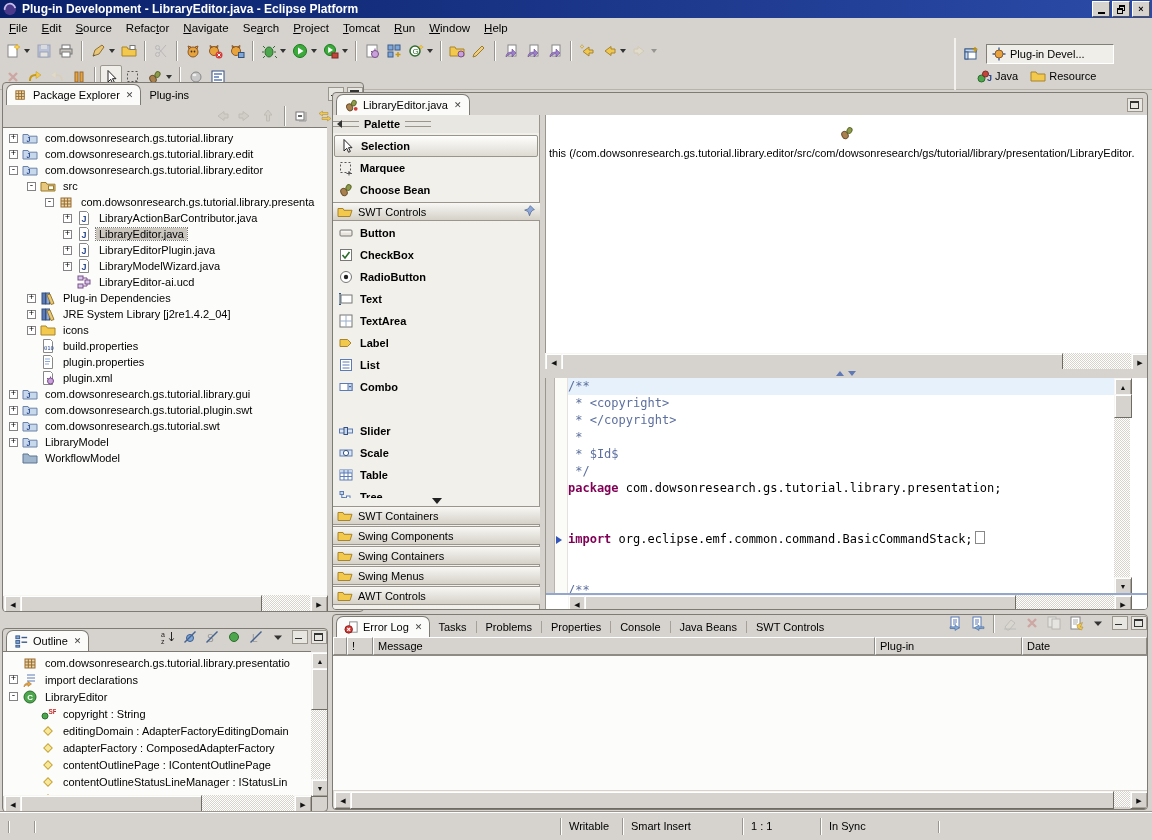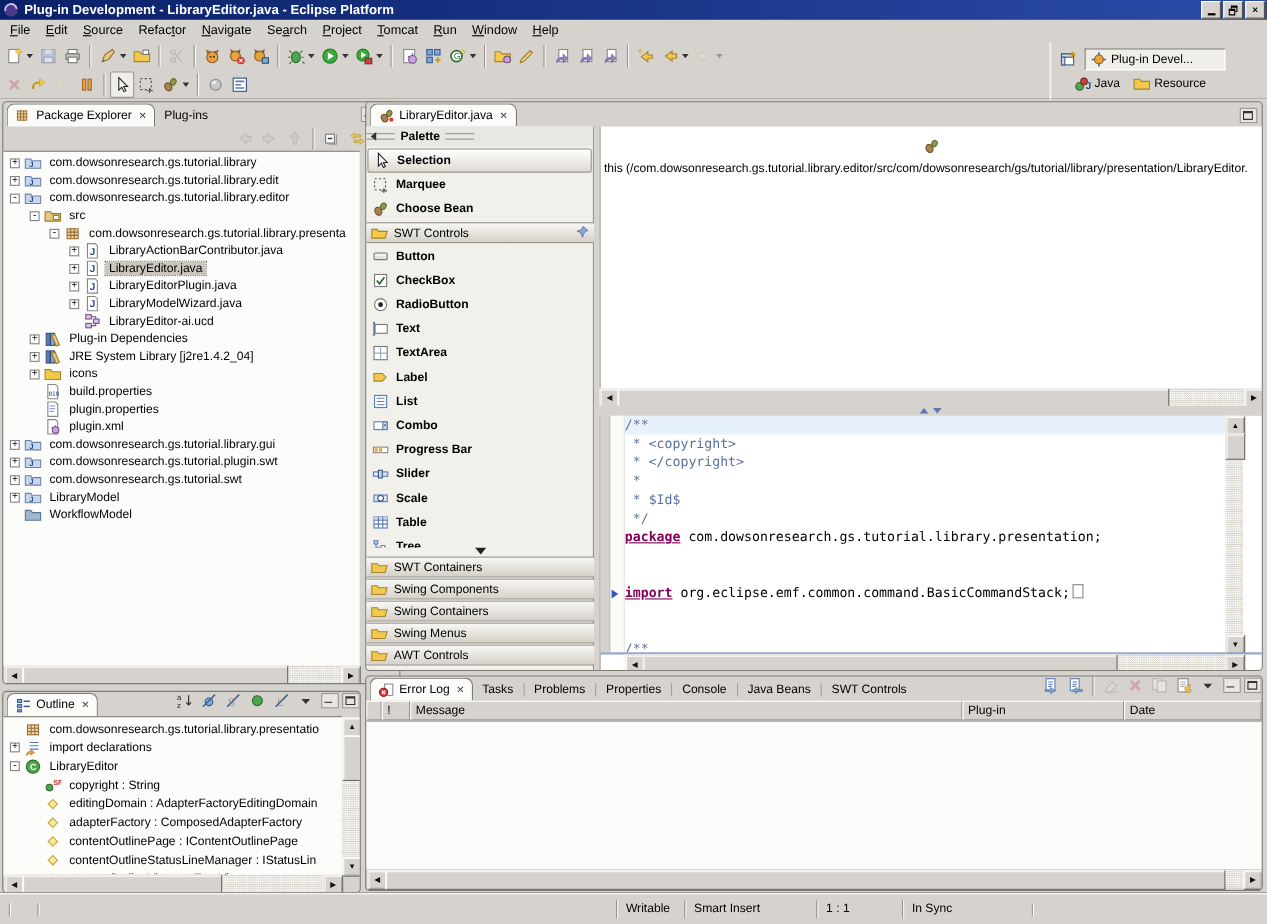--- a/index.html
+++ b/index.html
@@ -97,21 +97,21 @@
   #design-hsb{position:absolute;left:0;top:238px;width:602px;height:16px;}
   #splitter{position:absolute;left:0;top:254px;width:602px;height:9px;display:flex;align-items:center;justify-content:center;gap:4px;background:#D6D3CE;}
   #splitter i{width:0;height:0;border-left:4px solid transparent;border-right:4px solid transparent;}
   #splitter .up{border-bottom:5px solid #5F79B5;} #splitter .dn{border-top:5px solid #5F79B5;}
   #code{position:absolute;left:0;top:263px;width:602px;height:231px;background:#fff;border-left:1px solid #9A968E;box-sizing:border-box;}
   #code-margin{position:absolute;left:0;top:0;width:8px;height:215px;background:#D6D3CE;border-right:1px solid #B8B4AC;}
   #code-fold{position:absolute;left:9px;top:0;width:12px;height:215px;background:#FBFBF8;border-right:1px solid #E4E2DC;}
   #code-lines{position:absolute;left:22px;top:0;width:562px;height:215px;overflow:hidden;font-family:"DejaVu Sans Mono","Liberation Mono",monospace;font-size:12px;}
   .cline{height:17px;line-height:17px;white-space:pre;}
   .cline.hl{background:#E7F1FB;}
-  .cmt{color:#5C6F9E;} .kw{color:#7F0055;font-weight:bold;text-decoration:underline;} .pl{color:#000;}
+  .cmt{color:#5C6F9E;} .kw{color:#7F0055;font-weight:bold;} .pl{color:#000;}
   .codebox{display:inline-block;width:8px;height:11px;border:1px solid #888;vertical-align:-1px;margin-left:2px;}
   .fold-arrow{position:absolute;left:1px;width:0;height:0;border-top:4px solid transparent;border-bottom:4px solid transparent;border-left:6px solid #3355BB;}
   #code-blue-edge{position:absolute;left:0;top:215px;width:602px;height:2px;background:#93A7CE;}
 
   
   .th{position:absolute;top:0;height:18px;background:#D6D3CE;box-sizing:border-box;font-size:11px;padding:2px 4px;
     border:1px solid;border-color:#FFF #8E8B84 #8E8B84 #FFF;white-space:nowrap;overflow:hidden;}
   #bt-header{position:absolute;left:0;top:22px;width:814px;height:18px;}
   #bt-body{position:absolute;left:0;top:40px;width:814px;height:134px;background:#FCFCFA;border-top:1px solid #8E8B84;}
 
@@ -492,21 +492,21 @@
               <svg width="16" height="16" viewBox="0 0 16 16">
                 <path d="M1 13V4h5l1.5 2H15v7z" fill="#F2C94C" stroke="#A8842C"></path>
               </svg>
             </span>
             <span>Resource</span>
           </span>
         </div>
     </div>
   </div>
 
-  <div class="panel" style="left:2px;top:92px;width:362px;height:530px;">
+  <div class="panel" style="left:2px;top:82px;width:362px;height:530px;">
     <div class="tabrow" id="pkg-tabs">
         <span class="tab active">
           <span class="ic" style="width:15px;height:15px">
             <svg width="15" height="15" viewBox="0 0 16 16">
               <rect x="2" y="3" width="9" height="9" fill="#E8D8B0" stroke="#9A6B2C"></rect>
               <path d="M2 6h9M2 9h9M5 3v9M8 3v9" stroke="#9A6B2C"></path>
             </svg>
           </span>
           <span>Package Explorer</span>
           <span class="close-x">✕</span>
@@ -1103,30 +1103,20 @@
           </div>
           <div class="pal-item" style="position:absolute;top:154px">
             <span class="ic" style="width:16px;height:16px">
               <svg width="16" height="16" viewBox="0 0 16 16">
                 <rect x="2" y="4.5" width="12" height="7" fill="#fff" stroke="#5C7BB5"></rect>
                 <rect x="10" y="4.5" width="4" height="7" fill="#C8D8EC" stroke="#5C7BB5"></rect>
                 <path d="M10.8 7l1.2 1.8L13.2 7z" fill="#34517F"></path>
               </svg>
             </span>
             <span>Combo</span>
-          </div>
-          <div class="pal-item" style="position:absolute;top:176px">
-            <span class="ic" style="width:16px;height:16px">
-              <svg width="16" height="16" viewBox="0 0 16 16">
-                <rect x="1.5" y="5.5" width="13" height="5" fill="#fff" stroke="#888"></rect>
-                <rect x="2.5" y="6.5" width="3" height="3" fill="#E8A33D"></rect>
-                <rect x="6.5" y="6.5" width="3" height="3" fill="#E8A33D"></rect>
-              </svg>
-            </span>
-            <span>Progress Bar</span>
           </div>
           <div class="pal-item" style="position:absolute;top:198px">
             <span class="ic" style="width:16px;height:16px">
               <svg width="16" height="16" viewBox="0 0 16 16">
                 <rect x="1.5" y="6" width="13" height="4" fill="#DCE6F4" stroke="#5C7BB5"></rect>
                 <rect x="6" y="4.5" width="3.5" height="7" fill="#C8D8EC" stroke="#34517F"></rect>
               </svg>
             </span>
             <span>Slider</span>
           </div>

